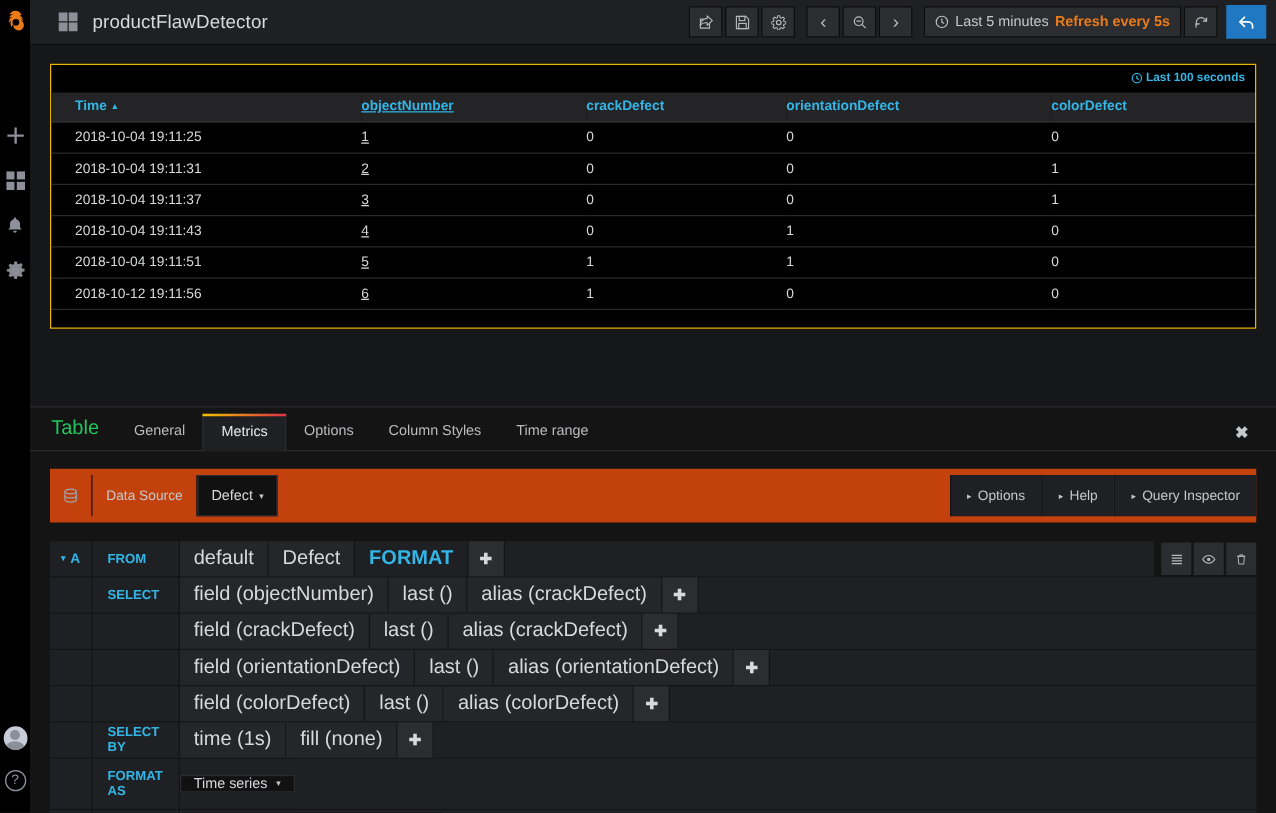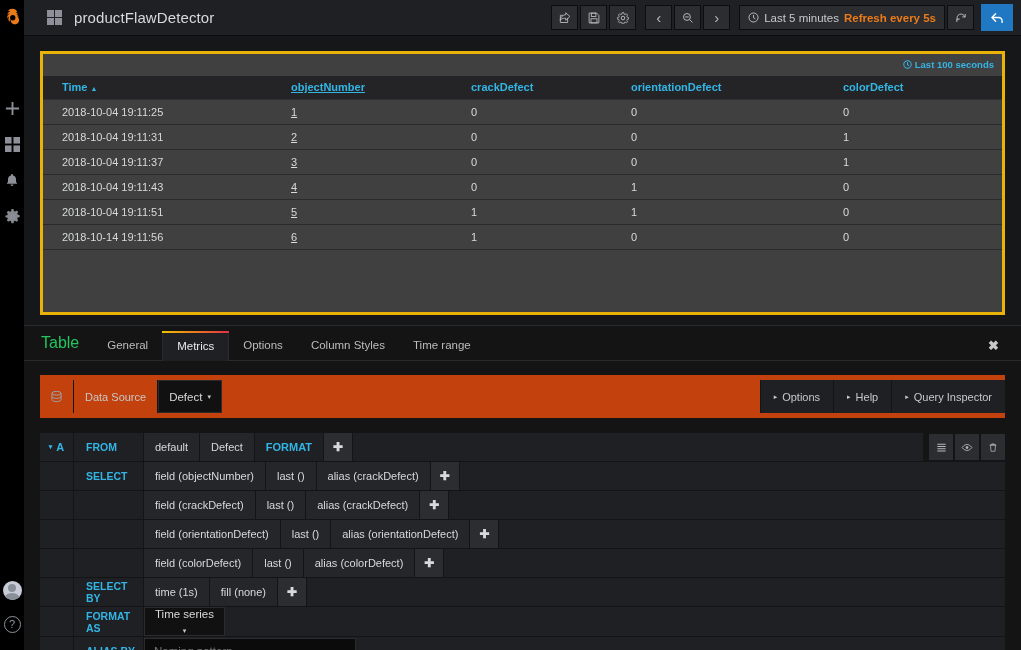--- a/index.html
+++ b/index.html
@@ -79,22 +79,22 @@
   .tb-time .refresh-label { color: #eb7b18; font-weight: bold; }
   .tb-back {
     width: 32px; height: 27px; background: #1f78c1;
     display: flex; align-items: center; justify-content: center;
     color: #ffffff; font-size: 14px; margin-left: 5px;
   }
 
   
   #panel {
     position: absolute; left: 40px; top: 51px;
-    width: 965px; height: 264px;
-    background: #404040; border: 3px solid #eab308;
+    width: 965px; height: 212px;
+    background: #000000; border: 1px solid #eab308;
   }
   #panel-timeinfo {
     position: absolute; right: 8px; top: 5px;
     font-size: 9.5px; color: #33b5e5; font-weight: bold;
     display: flex; align-items: center; gap: 3px;
   }
   #tbl { width: 100%; border-collapse: collapse; margin-top: 22px; }
   #tbl th {
     text-align: left; font-size: 11px; font-weight: bold;
     color: #33b5e5; padding: 5px 0 6px 0;
@@ -177,40 +177,40 @@
     font-weight: bold; border-right: 1px solid #141414;
   }
   .q-key {
     width: 70px; display: flex; align-items: center; padding-left: 12px;
     background: #1f2024; font-size: 10.5px; color: #33b5e5; font-weight: bold;
     border-right: 1px solid #141414;
   }
   .q-rest { flex: 1 1 auto; background: #1f2024; display: flex; align-items: stretch; }
   .q-seg {
     display: flex; align-items: center; padding: 0 11px;
-    font-size: 11px; color: #d8d9da; background: #25262a;
+    font-size: 16px; color: #d8d9da; background: #25262a;
     border-right: 1px solid #141414;
   }
   .q-seg.kw { color: #33b5e5; font-weight: bold; background: #1f2024; }
   .q-seg.plus {
     color: #d8d9da; font-weight: bold; font-size: 12px; background: #2c2d31;
     padding: 0 9px;
   }
   .q-tail { flex: 1 1 auto; background: #1f2024; }
   .q-actions { display: flex; align-items: center; gap: 2px; padding-left: 6px; }
   .q-act {
     width: 24px; height: 26px; background: #2c2d31;
     display: flex; align-items: center; justify-content: center;
     color: #b8b9ba; font-size: 11px;
   }
   .q-indent { width: 34px; background: #1f2024; border-right: 1px solid #141414; }
   .q-select-box {
     display: flex; align-items: center; gap: 7px;
     font-size: 11.5px; color: #d8d9da; padding: 0 10px;
-    background: #111112; border: 1px solid #2b2b2f; margin: 0 0; flex-direction: column;
+    background: #111112; border: 1px solid #2b2b2f; margin: 13px 0;
   }
   .q-input {
     flex: 0 0 212px; background: #0b0b0c; border: 1px solid #2b2b2f;
     color: #8e949e; font-size: 11.5px; padding: 0 9px; margin: 1px 0;
     font-family: "Liberation Sans", sans-serif; outline: none;
   }
 </style>
 </head>
 <body>
 
@@ -371,21 +371,21 @@
           <td class="col-color">0</td>
         </tr>
         <tr>
           <td class="col-time">2018-10-04 19:11:51</td>
           <td class="col-obj">5</td>
           <td class="col-crack">1</td>
           <td class="col-orient">1</td>
           <td class="col-color">0</td>
         </tr>
         <tr>
-          <td class="col-time">2018-10-14 19:11:56</td>
+          <td class="col-time">2018-10-12 19:11:56</td>
           <td class="col-obj">6</td>
           <td class="col-crack">1</td>
           <td class="col-orient">0</td>
           <td class="col-color">0</td>
         </tr>
       </tbody>
   </table>
 </div>
 
 <div id="editor">

